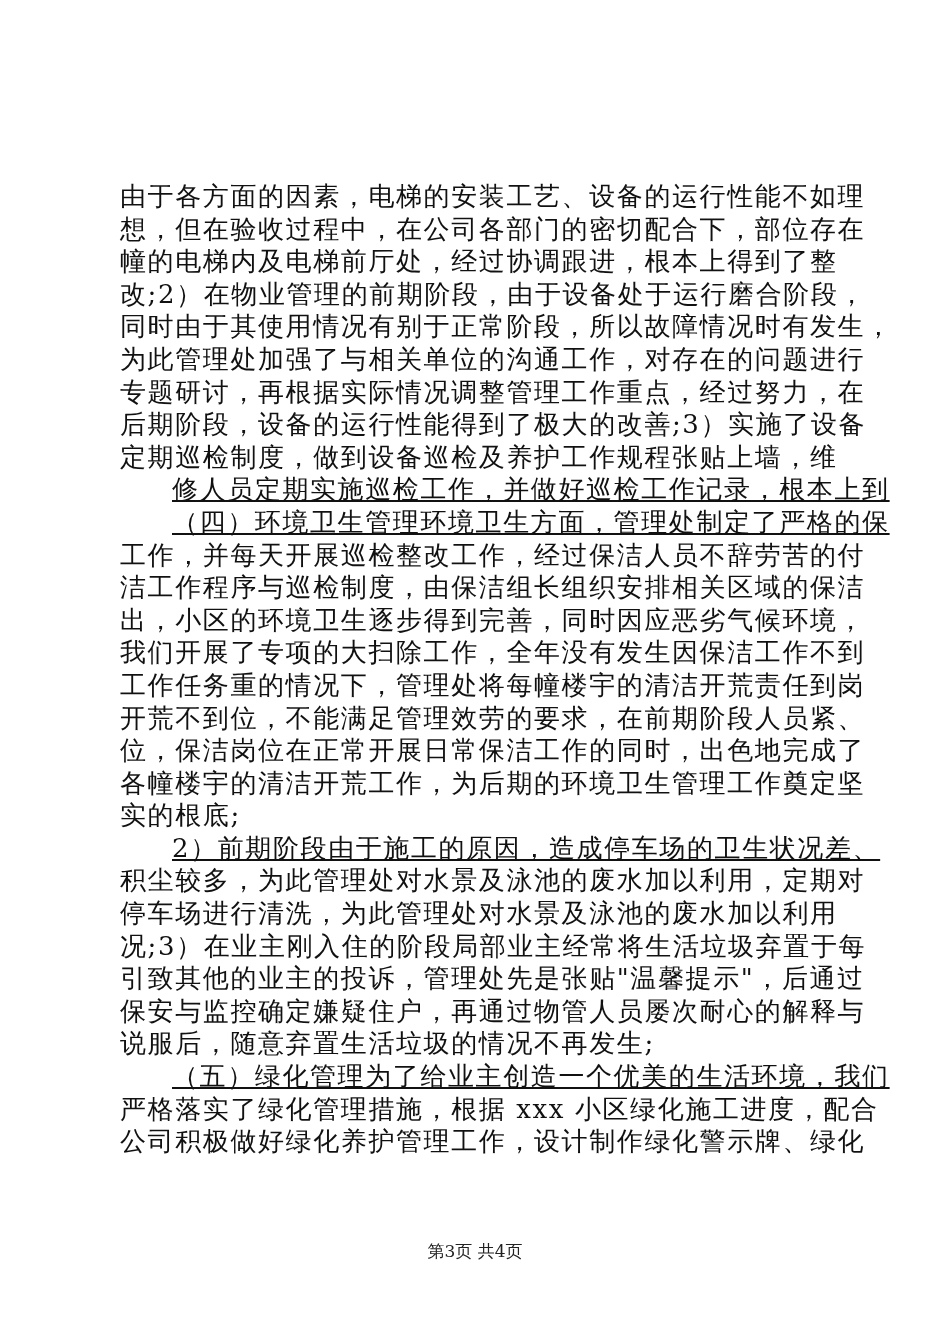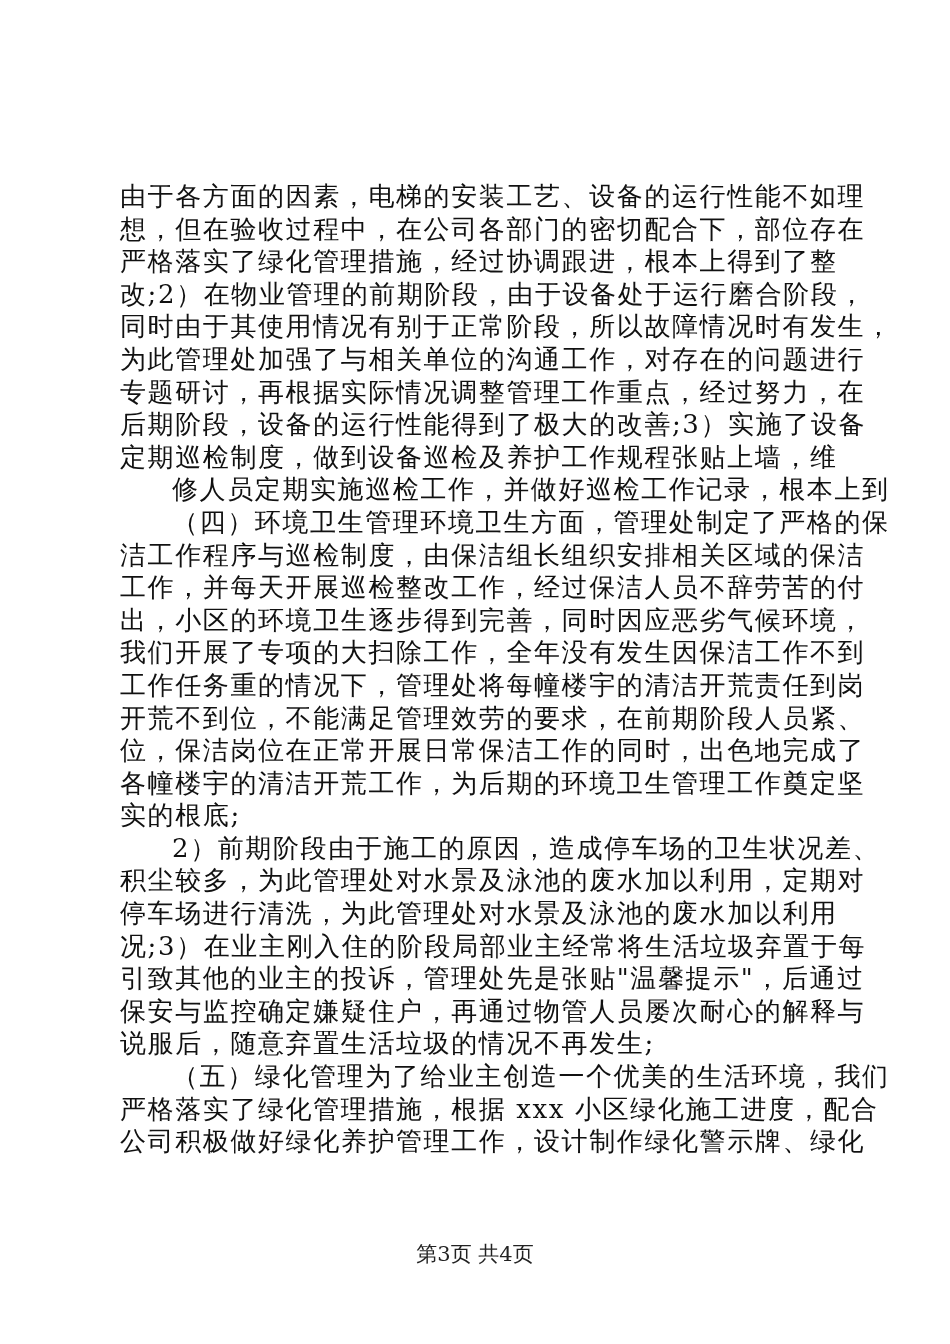--- a/index.html
+++ b/index.html
@@ -7,45 +7,45 @@
   .page {
     position: absolute; left: 0; top: 8px; width: 950px; height: 1344px; background: #fff;
   }
   .body-text {
     position: absolute; left: 120px; top: 172px; width: 740px;
     font-family: "DejaVu Serif", "Liberation Serif", serif;
     font-size: 26px; line-height: 32.6px; color: #111;
     letter-spacing: 1.6px;
   }
   .line { display: block; white-space: nowrap; height: 32.6px; }
-  .line.indent { padding-left: 52px; }
+  .line.indent { padding-left: 52px; text-decoration: underline; }
   .footer {
     position: absolute; left: 0; top: 1232px; width: 950px; text-align: center;
     font-family: "DejaVu Serif", "Liberation Serif", serif;
-    font-size: 21px; color: #222;
+    font-size: 17px; color: #222;
   }
 </style>
 </head>
 <body>
 
 <div class="page">
   <div class="body-text" id="body-text">
       <span class="line">由于各方面的因素，电梯的安装工艺、设备的运行性能不如理</span>
       <span class="line">想，但在验收过程中，在公司各部门的密切配合下，部位存在</span>
-      <span class="line">严格落实了绿化管理措施，经过协调跟进，根本上得到了整</span>
+      <span class="line">幢的电梯内及电梯前厅处，经过协调跟进，根本上得到了整</span>
       <span class="line">改;2）在物业管理的前期阶段，由于设备处于运行磨合阶段，</span>
       <span class="line">同时由于其使用情况有别于正常阶段，所以故障情况时有发生，</span>
       <span class="line">为此管理处加强了与相关单位的沟通工作，对存在的问题进行</span>
       <span class="line">专题研讨，再根据实际情况调整管理工作重点，经过努力，在</span>
       <span class="line">后期阶段，设备的运行性能得到了极大的改善;3）实施了设备</span>
       <span class="line">定期巡检制度，做到设备巡检及养护工作规程张贴上墙，维</span>
       <span class="line indent">修人员定期实施巡检工作，并做好巡检工作记录，根本上到</span>
       <span class="line indent">（四）环境卫生管理环境卫生方面，管理处制定了严格的保</span>
+      <span class="line">工作，并每天开展巡检整改工作，经过保洁人员不辞劳苦的付</span>
       <span class="line">洁工作程序与巡检制度，由保洁组长组织安排相关区域的保洁</span>
-      <span class="line">工作，并每天开展巡检整改工作，经过保洁人员不辞劳苦的付</span>
       <span class="line">出，小区的环境卫生逐步得到完善，同时因应恶劣气候环境，</span>
       <span class="line">我们开展了专项的大扫除工作，全年没有发生因保洁工作不到</span>
       <span class="line">工作任务重的情况下，管理处将每幢楼宇的清洁开荒责任到岗</span>
       <span class="line">开荒不到位，不能满足管理效劳的要求，在前期阶段人员紧、</span>
       <span class="line">位，保洁岗位在正常开展日常保洁工作的同时，出色地完成了</span>
       <span class="line">各幢楼宇的清洁开荒工作，为后期的环境卫生管理工作奠定坚</span>
       <span class="line">实的根底;</span>
       <span class="line indent">2）前期阶段由于施工的原因，造成停车场的卫生状况差、</span>
       <span class="line">积尘较多，为此管理处对水景及泳池的废水加以利用，定期对</span>
       <span class="line">停车场进行清洗，为此管理处对水景及泳池的废水加以利用</span>

